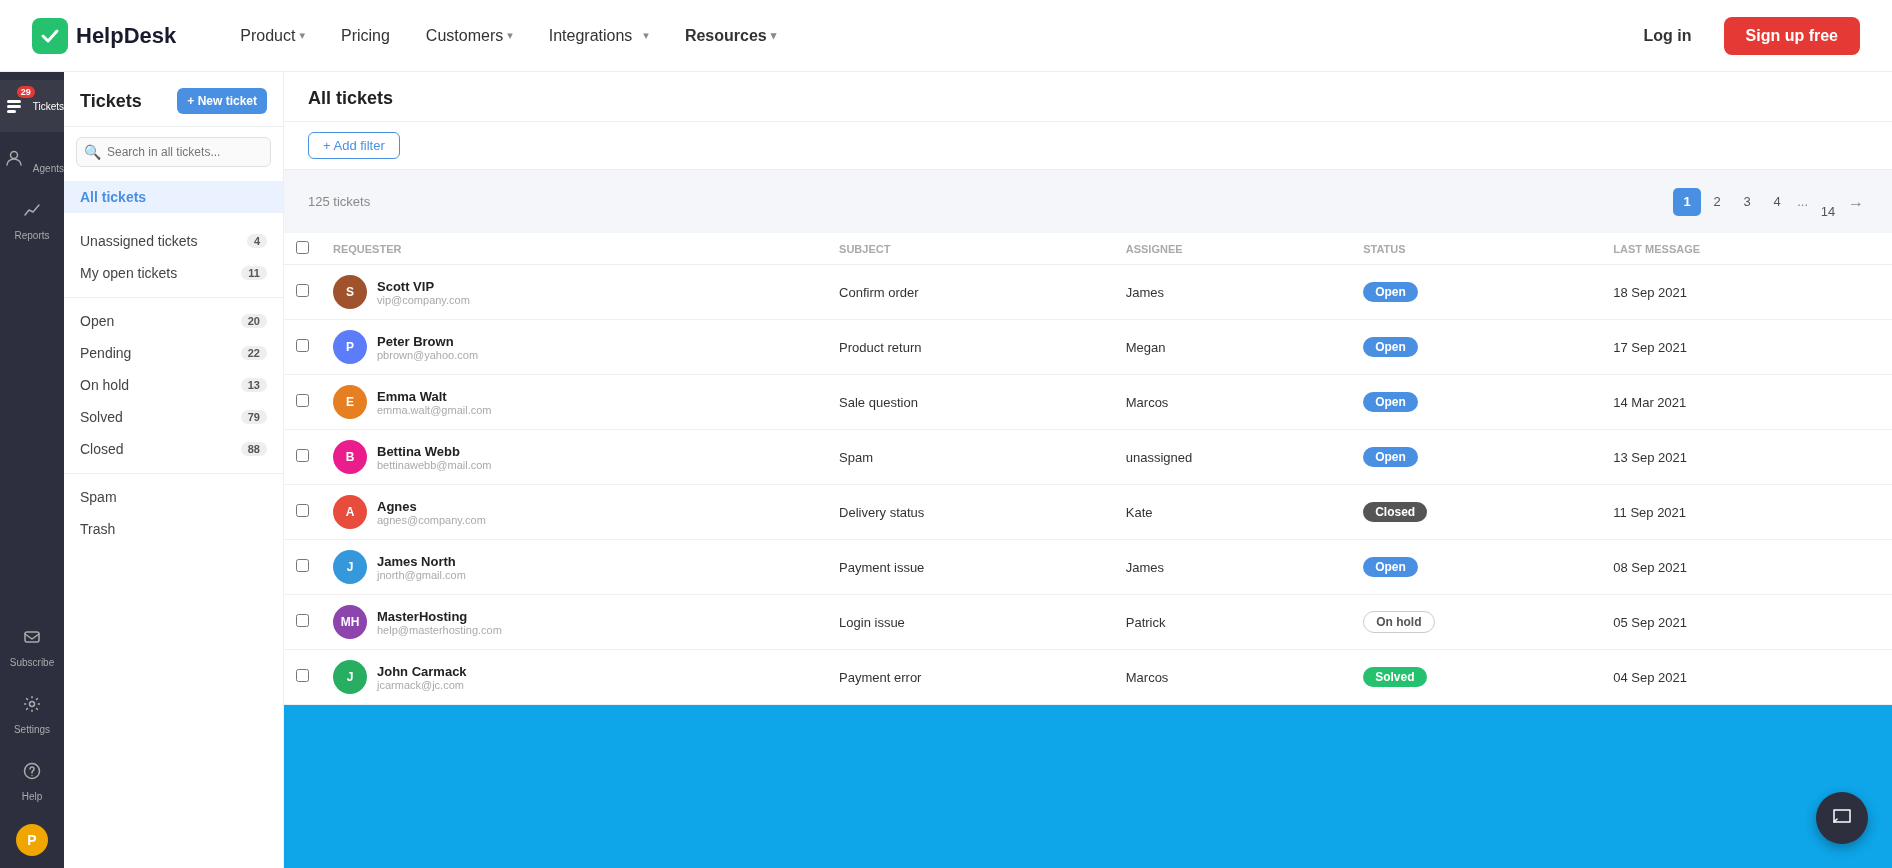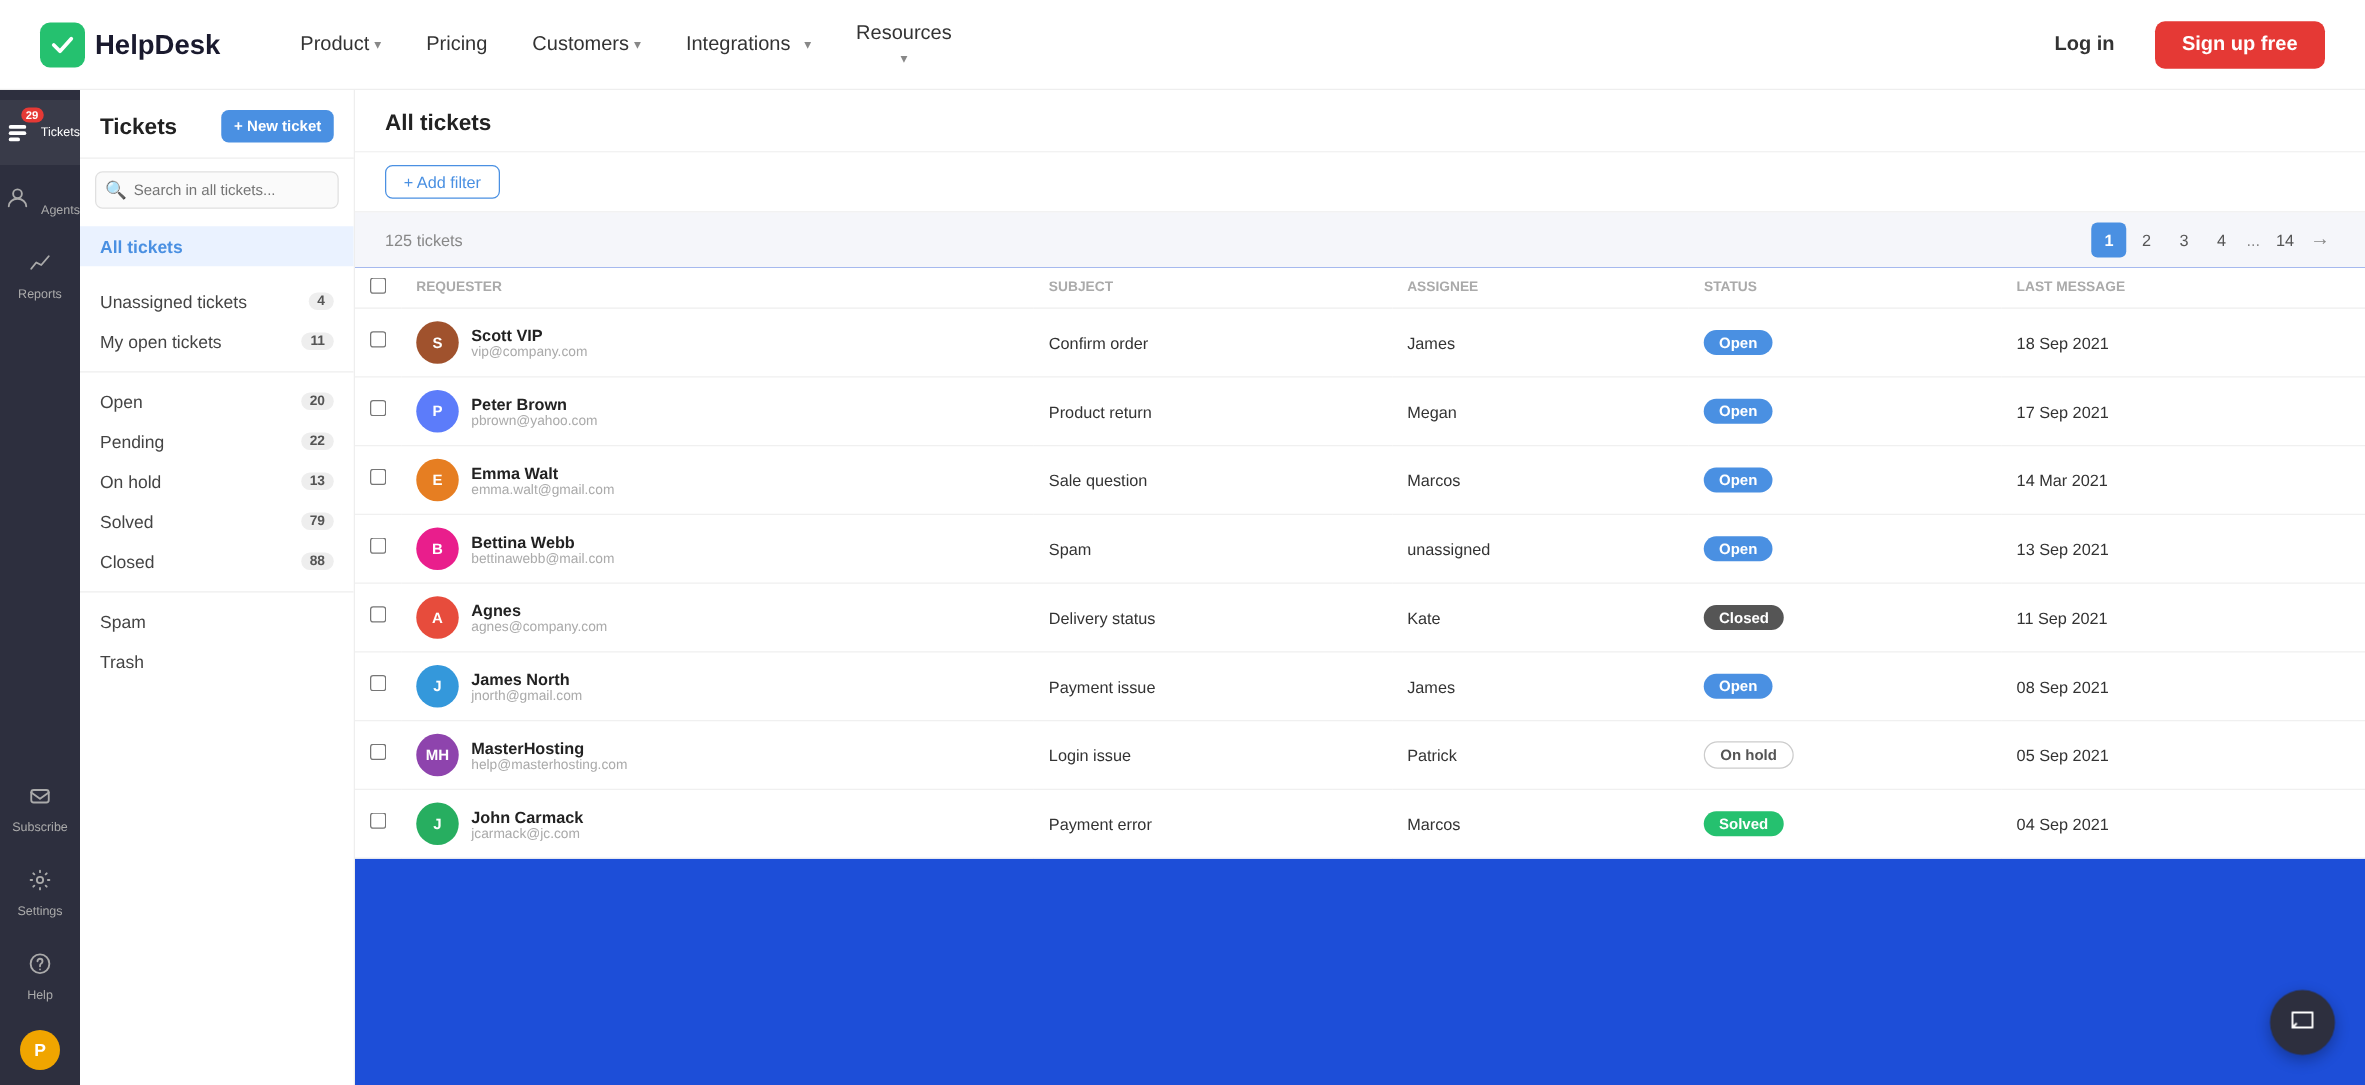--- a/index.html
+++ b/index.html
@@ -26,21 +26,21 @@
       <span>Pricing</span>
     </div>
     <div style="display:flex;align-items:center;gap:4px;padding:8px 16px;font-size:16px;color:#333;cursor:pointer;border-radius:6px;font-weight:500;">
       <span>Customers</span>
       <span style="font-size:11px;color:#888;">▾</span>
     </div>
     <div style="display:flex;align-items:center;gap:11px;padding:8px 16px;font-size:16px;color:#333;cursor:pointer;border-radius:6px;font-weight:500;">
       <span>Integrations</span>
       <span style="font-size:11px;color:#888;">▾</span>
     </div>
-    <div style="display:flex;align-items:center;gap:4px;padding:8px 16px;font-size:16px;color:#333;cursor:pointer;border-radius:6px;font-weight:400;flex-direction:column;">
+    <div style="display:flex;align-items:center;gap:4px;padding:8px 16px;font-size:16px;color:#333;cursor:pointer;border-radius:6px;font-weight:700;">
       <span>Resources</span>
       <span style="font-size:11px;color:#888;">▾</span>
     </div>
   </div>
   <div style="display:flex;align-items:center;gap:16px;">
     <span style="font-size:16px;font-weight:600;color:#333;cursor:pointer;padding:8px 16px;">Log in</span>
     <button style="background:#e53935;color:#fff;border:none;border-radius:8px;padding:10px 22px;font-size:16px;font-weight:700;cursor:pointer;">Sign up free</button>
   </div>
 </nav>
 
@@ -195,26 +195,26 @@
     </div>
 
     <div style="display:flex;align-items:center;justify-content:space-between;padding:8px 24px;background:#f5f6fa;">
       <span style="font-size:13px;color:#888;">125 tickets</span>
       <div style="display:flex;align-items:center;gap:2px;">
         <button style="width:28px;height:28px;border:none;border-radius:5px;font-size:13px;cursor:pointer;background:#4a90e2;color:#fff;font-weight:700;">1</button>
         <button style="width:28px;height:28px;border:none;border-radius:5px;font-size:13px;cursor:pointer;background:transparent;color:#555;">2</button>
         <button style="width:28px;height:28px;border:none;border-radius:5px;font-size:13px;cursor:pointer;background:transparent;color:#555;">3</button>
         <button style="width:28px;height:28px;border:none;border-radius:5px;font-size:13px;cursor:pointer;background:transparent;color:#555;">4</button>
         <span style="color:#888;font-size:13px;padding:0 4px;">...</span>
-        <button style="width:28px;height:28px;border:none;border-radius:5px;font-size:13px;cursor:pointer;background:transparent;color:#555;">14</button>
+        <button style="width:28px;height:28px;border:none;border-radius:5px;font-size:13px;cursor:pointer;background:transparent;color:#555;margin-top:19px;">14</button>
         <span style="color:#888;font-size:16px;cursor:pointer;padding:0 4px;">→</span>
       </div>
     </div>
 
-    <div style="overflow-y:auto;flex:1;background:#1d4ed8;">
+    <div style="overflow-y:auto;flex:1;background:#0ea5e9;">
       <table style="width:100%;border-collapse:collapse;background:#fff;">
         <thead>
           <tr>
             <th style="padding:8px 12px;font-size:11px;color:#aaa;font-weight:600;text-align:left;border-bottom:1px solid #eee;width:36px;"><input type="checkbox" style=""></th>
             <th style="padding:8px 12px;font-size:11px;color:#aaa;font-weight:600;text-align:left;border-bottom:1px solid #eee;">REQUESTER</th>
             <th style="padding:8px 12px;font-size:11px;color:#aaa;font-weight:600;text-align:left;border-bottom:1px solid #eee;">SUBJECT</th>
             <th style="padding:8px 12px;font-size:11px;color:#aaa;font-weight:600;text-align:left;border-bottom:1px solid #eee;">ASSIGNEE</th>
             <th style="padding:8px 12px;font-size:11px;color:#aaa;font-weight:600;text-align:left;border-bottom:1px solid #eee;">STATUS</th>
             <th style="padding:8px 12px;font-size:11px;color:#aaa;font-weight:600;text-align:left;border-bottom:1px solid #eee;">LAST MESSAGE</th>
           </tr>

